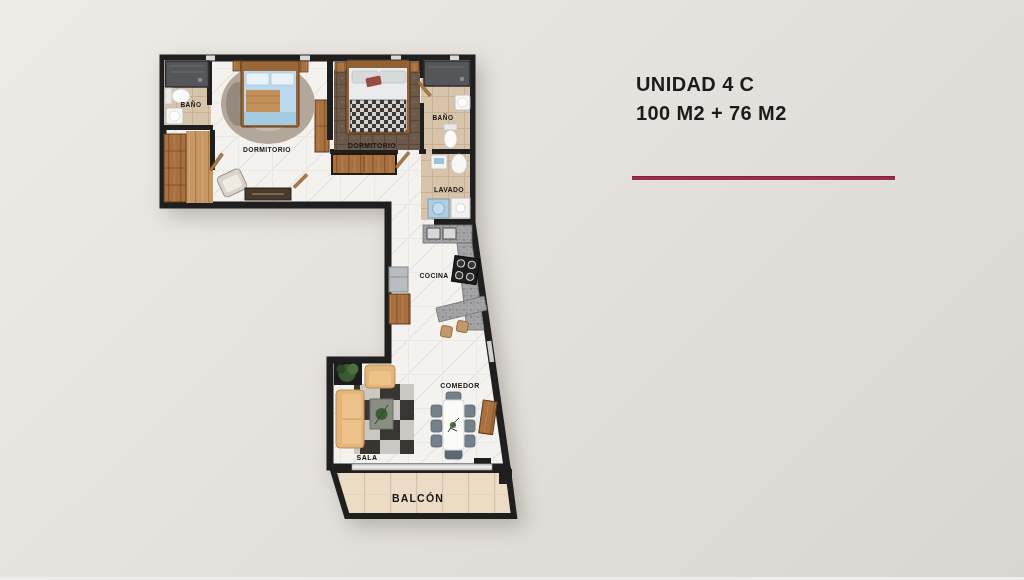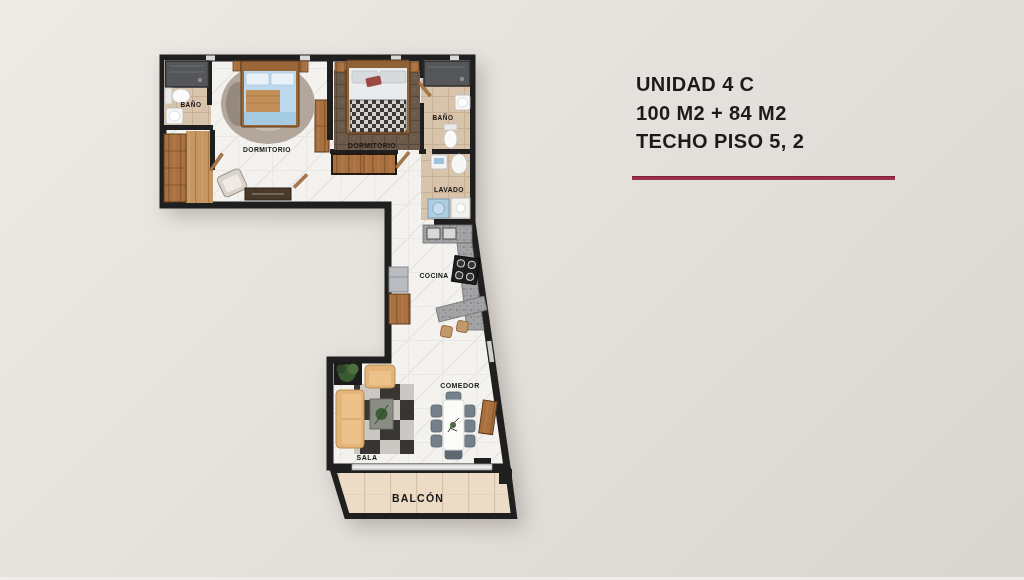--- a/index.html
+++ b/index.html
@@ -24,22 +24,21 @@
   .room-label{
     font-family:"Liberation Sans", sans-serif;font-weight:700;fill:#161616;
   }
   .edge-strip{position:absolute;left:0;bottom:0;width:1024px;height:3px;background:#efede9;}
 </style>
 </head>
 <body>
 
 <div class="title-block">
   <div>UNIDAD 4 C</div>
-  <div>100 M2 + 84 M2</div>
-  <div>TECHO PISO 5, 2</div>
+  <div>100 M2 + 76 M2</div>
 </div>
 <div class="divider"></div>
 
 <svg class="plan-svg" viewBox="150 45 378 482">
   <defs>
     <pattern id="pMarble" width="34" height="34" patternUnits="userSpaceOnUse">
       <rect width="34" height="34" fill="#f4f2ef"></rect>
       <path d="M0 34 L34 0" stroke="#e3e0dd" stroke-width="1.1" fill="none"></path>
       <path d="M-6 20 L20 -6" stroke="#eae7e4" stroke-width="0.8" fill="none"></path>
       <rect width="34" height="1" fill="#eae8e5"></rect>

